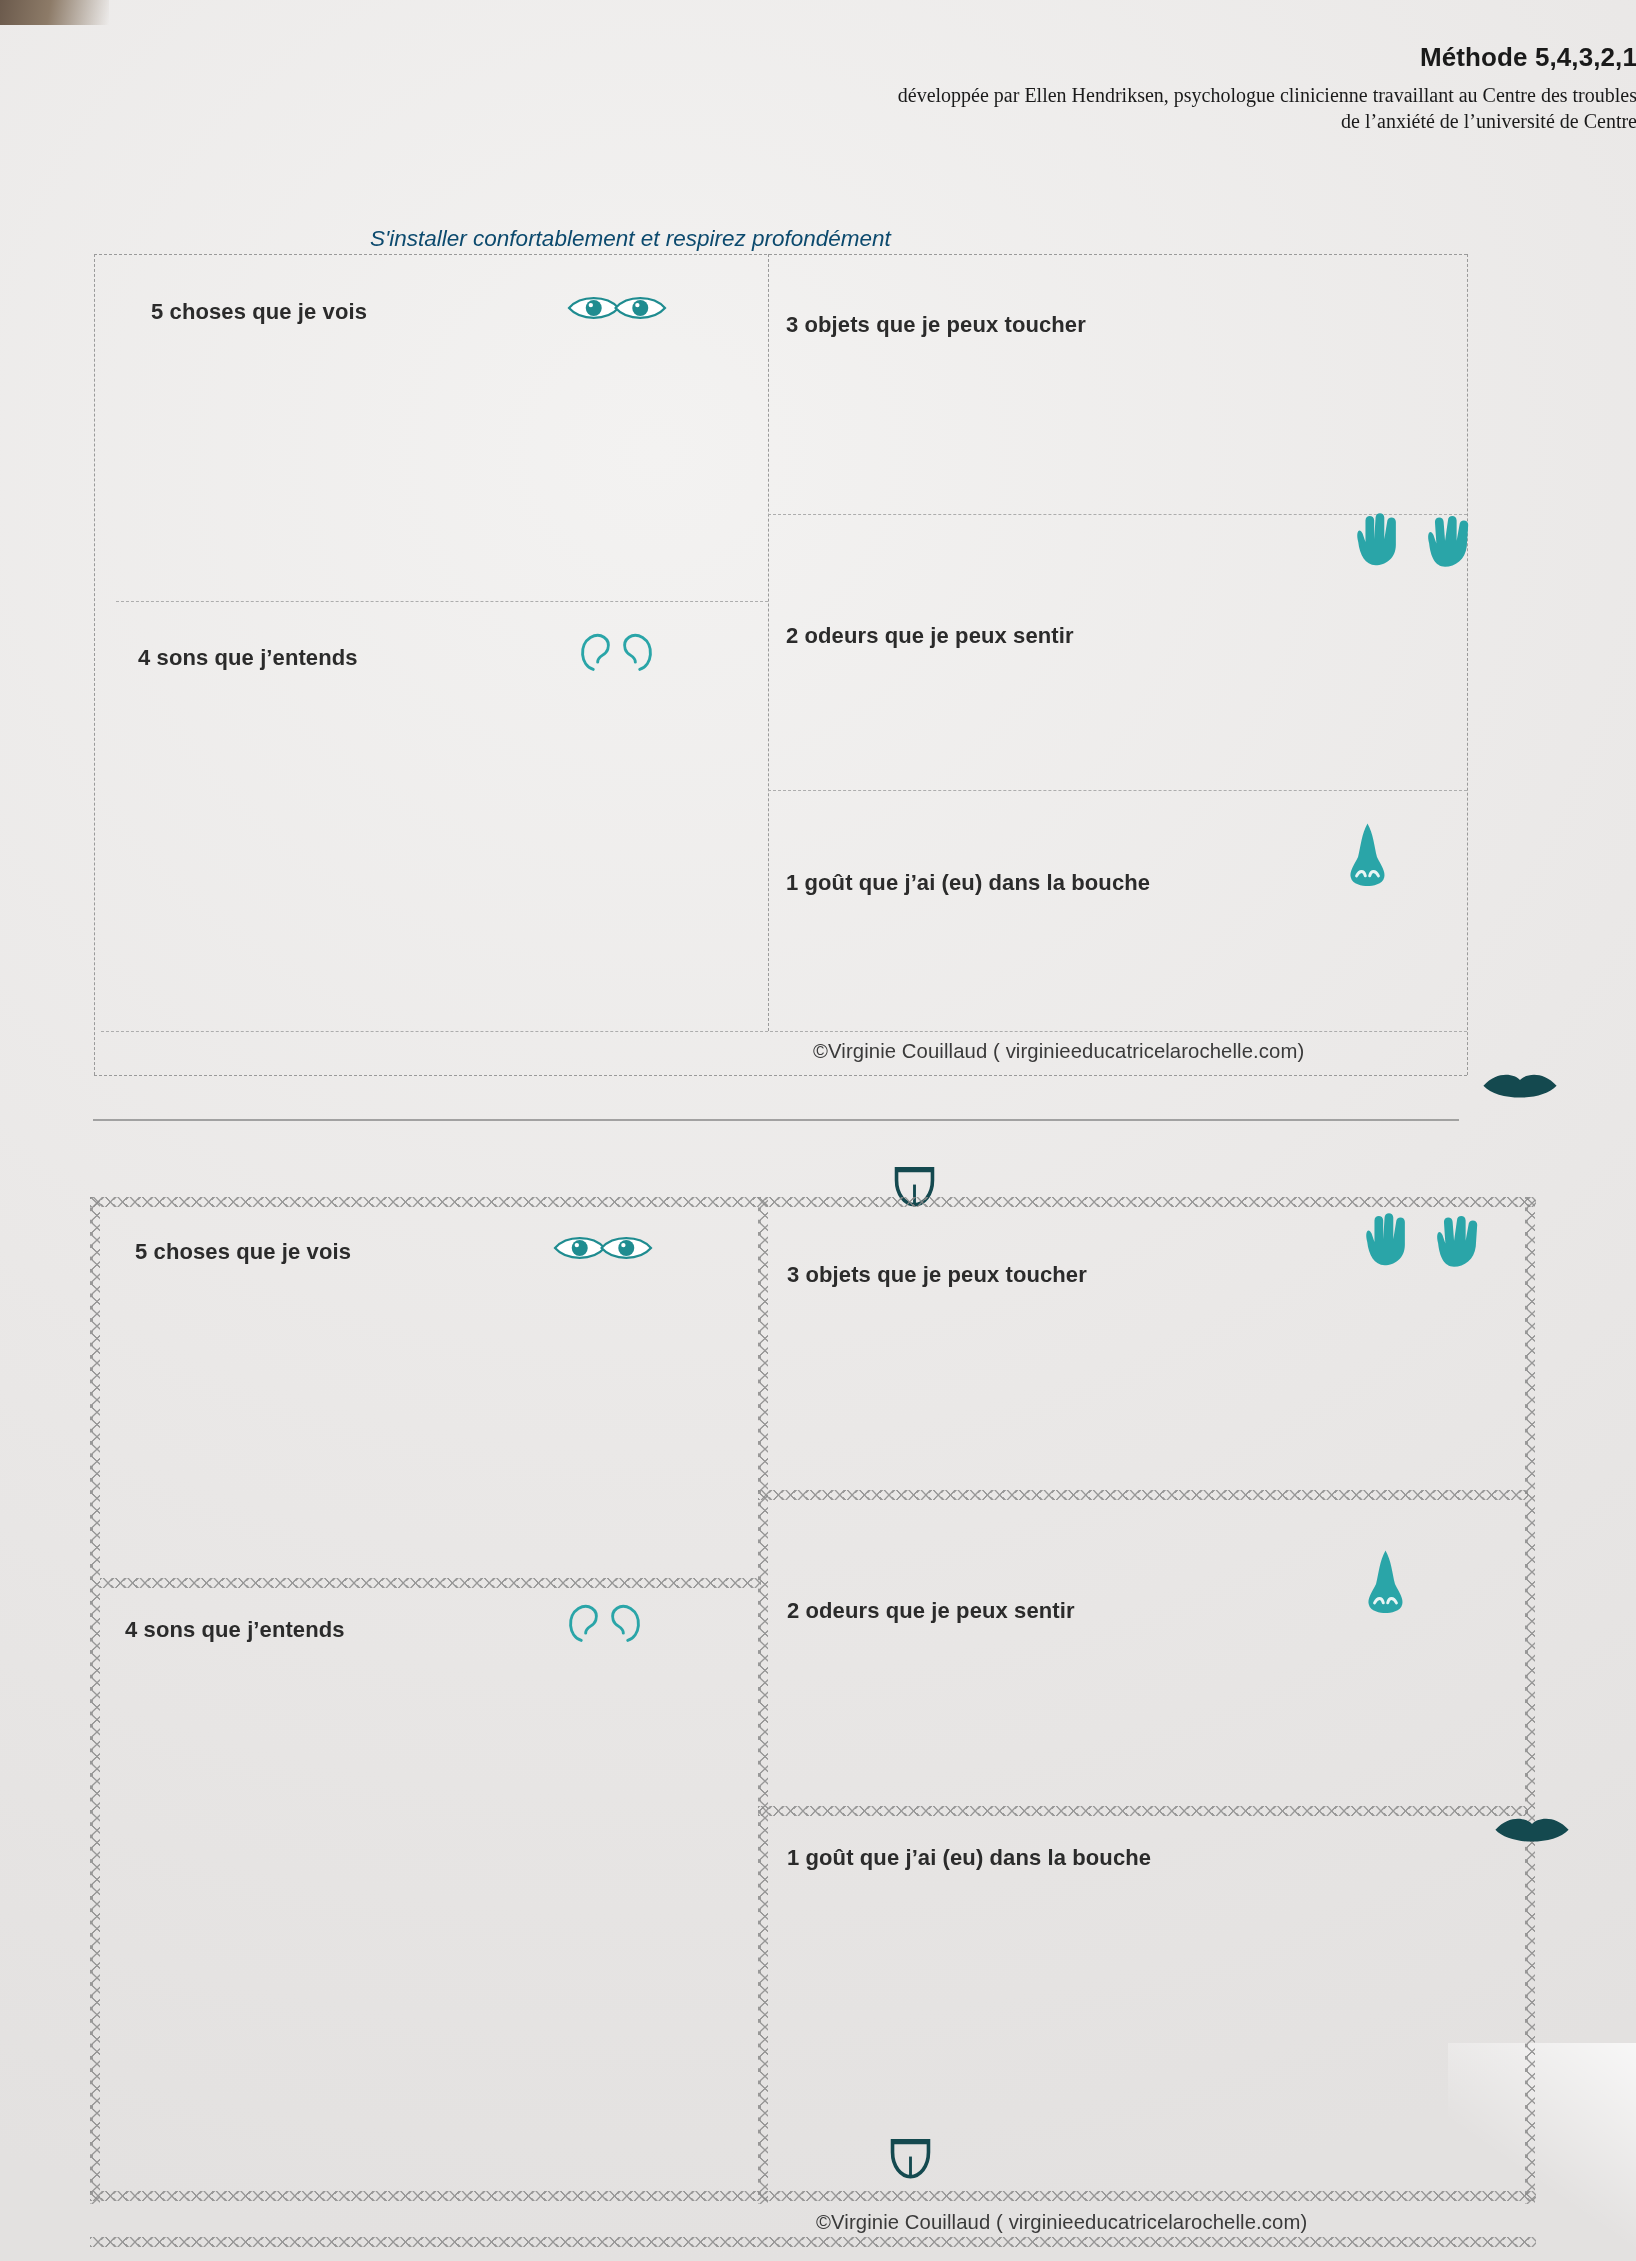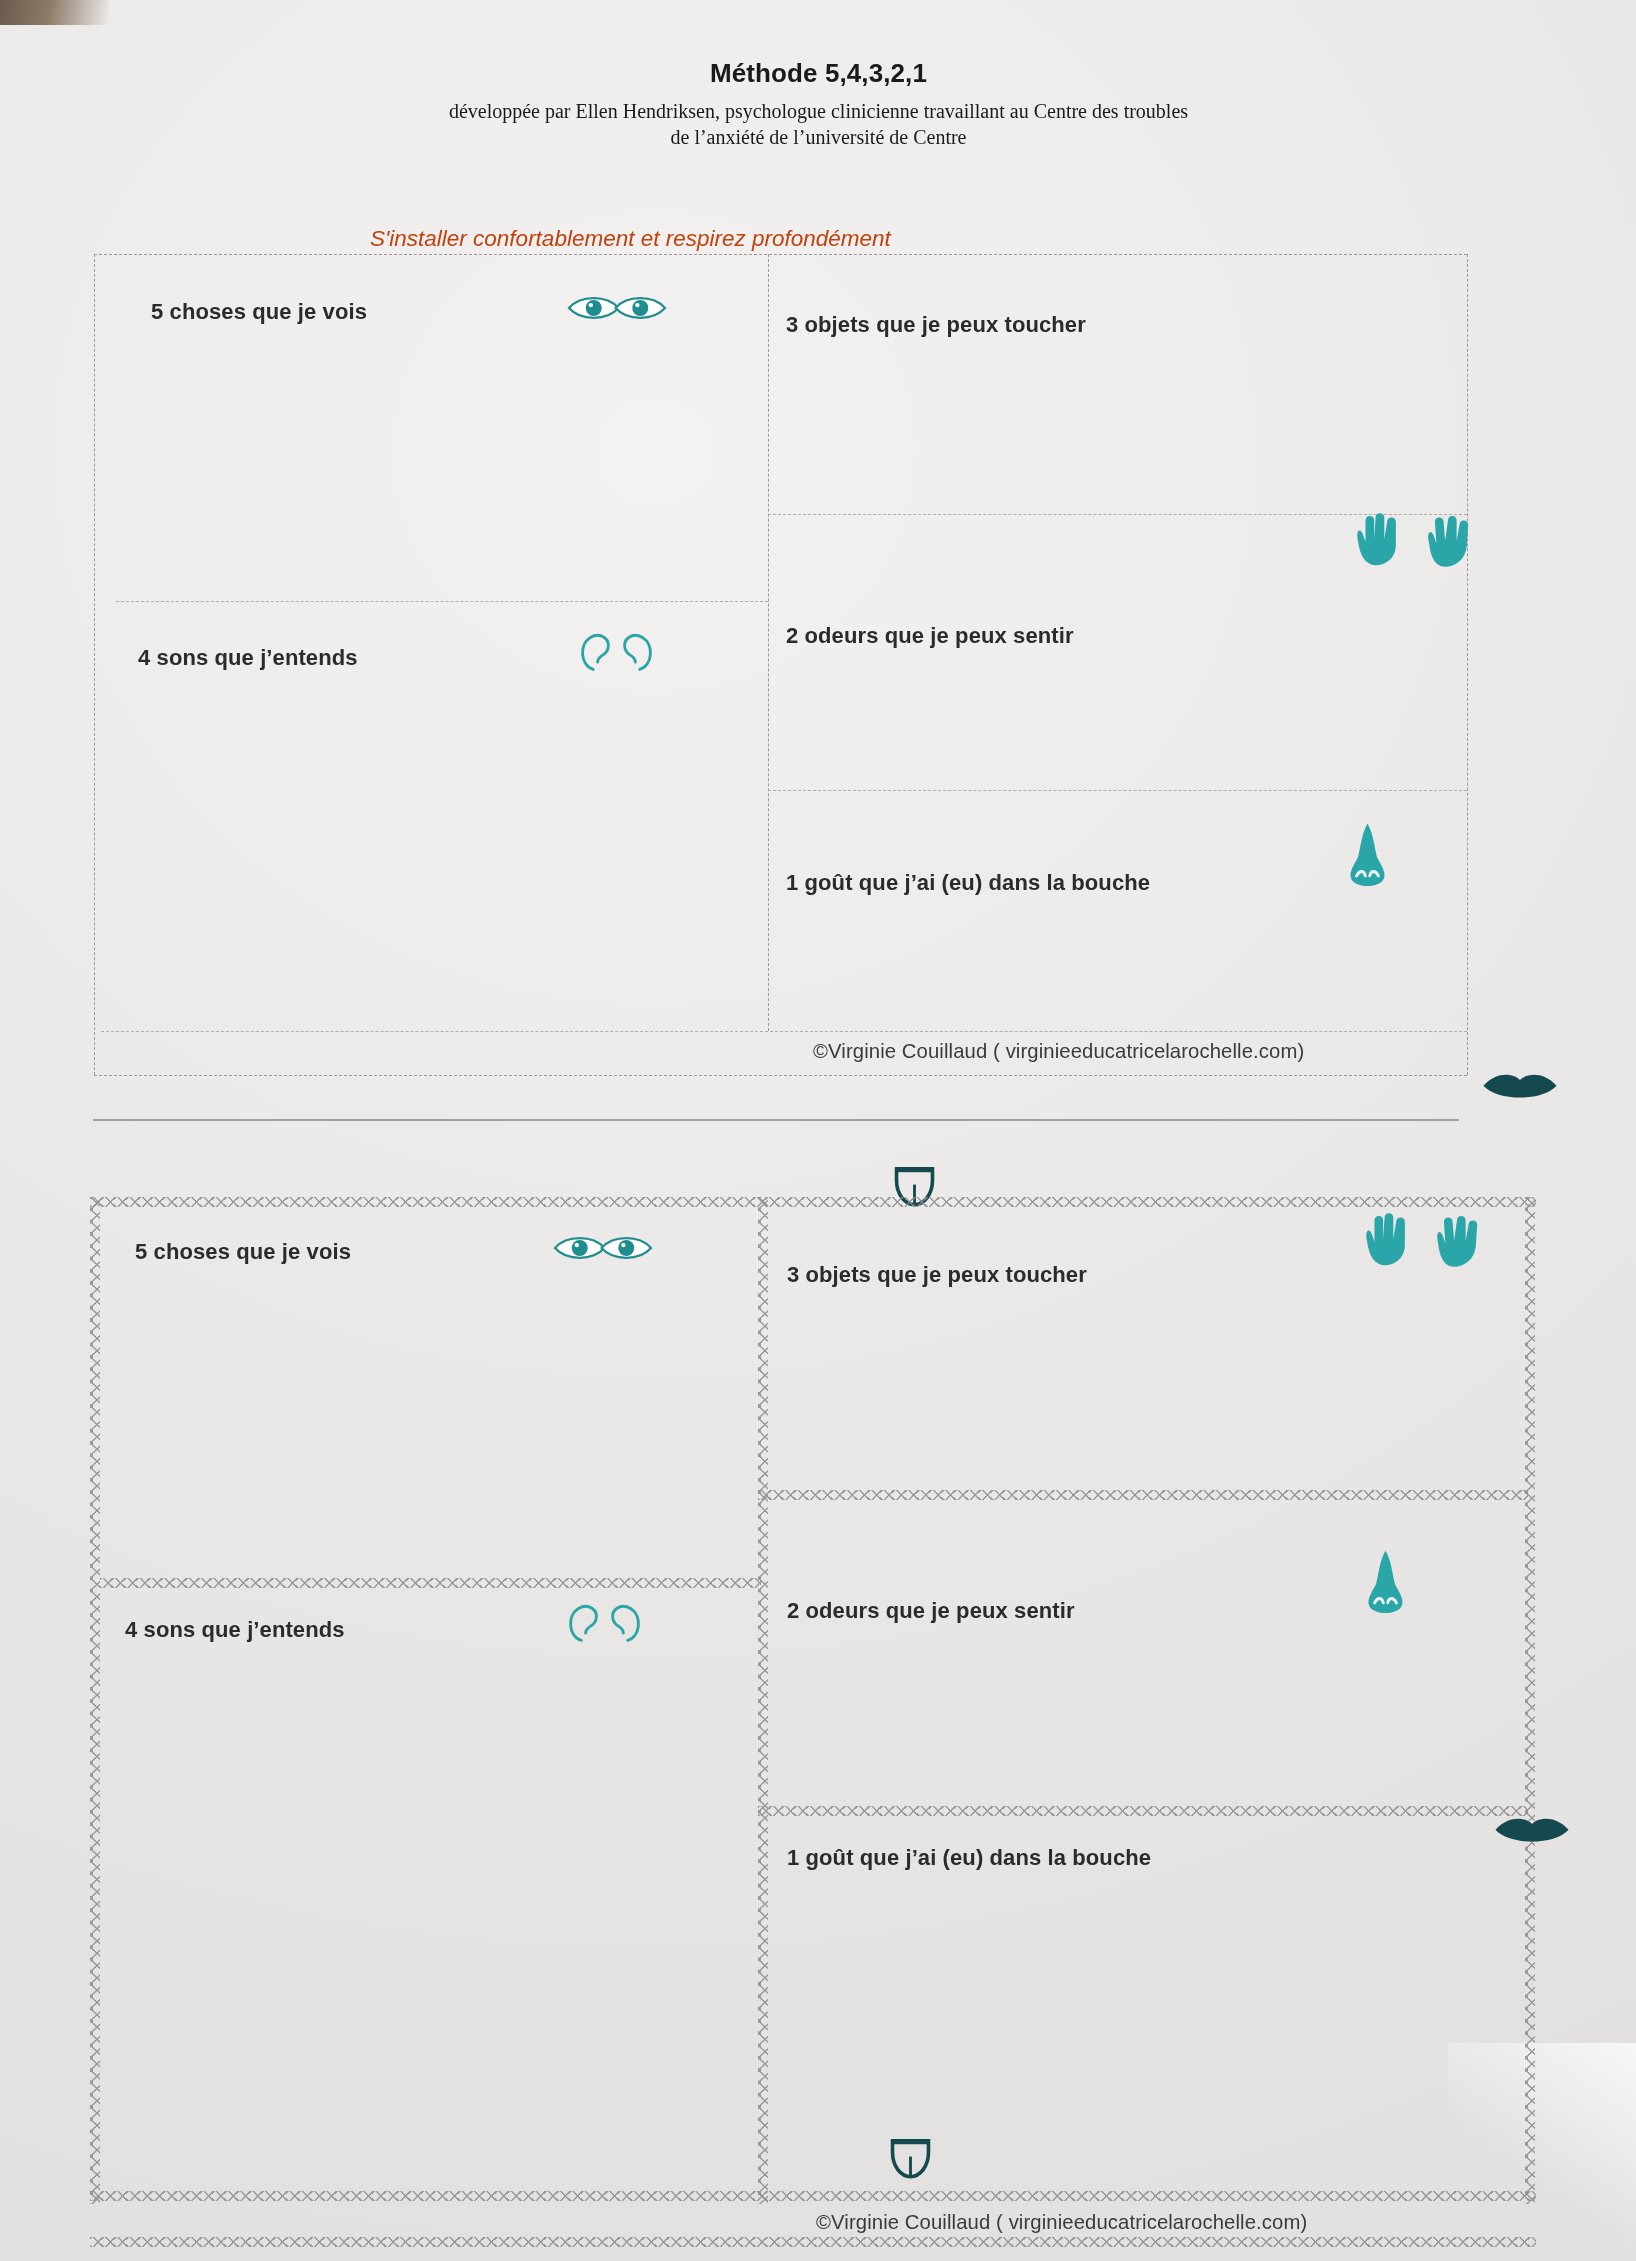--- a/index.html
+++ b/index.html
@@ -36,23 +36,23 @@
     right:0; bottom:0;
     width: 189px; height: 218px;
     background: linear-gradient(215deg, rgba(255,255,255,0.75) 0%, rgba(255,255,255,0.0) 60%);
     pointer-events:none;
   }
 
   
   .header {
     position: absolute;
     left: 0;
-    top: 58px;
+    top: 42px;
     width: 100%;
-    text-align: center;
+    text-align: right;
     font-family: "Liberation Serif", serif;
     color: #1a1a1a;
   }
   .header .title {
     font-weight: bold;
     font-size: 26px;
     letter-spacing: 0.1px;
     font-family: "Liberation Sans", sans-serif;
   }
   .header .sub {
@@ -80,21 +80,21 @@
     font-size: 20.3px;
     color: #3a3a3a;
     letter-spacing: 0.1px;
     white-space: nowrap;
   }
 
   .instruction {
     position: absolute;
     font-size: 22.5px;
     font-style: italic;
-    color: #c2410c;
+    color: #0c4a6e;
     font-family: "Liberation Sans", sans-serif;
     white-space: nowrap;
   }
 
   
   .d-line {
     position: absolute;
     background: transparent;
   }
   .d-h {

